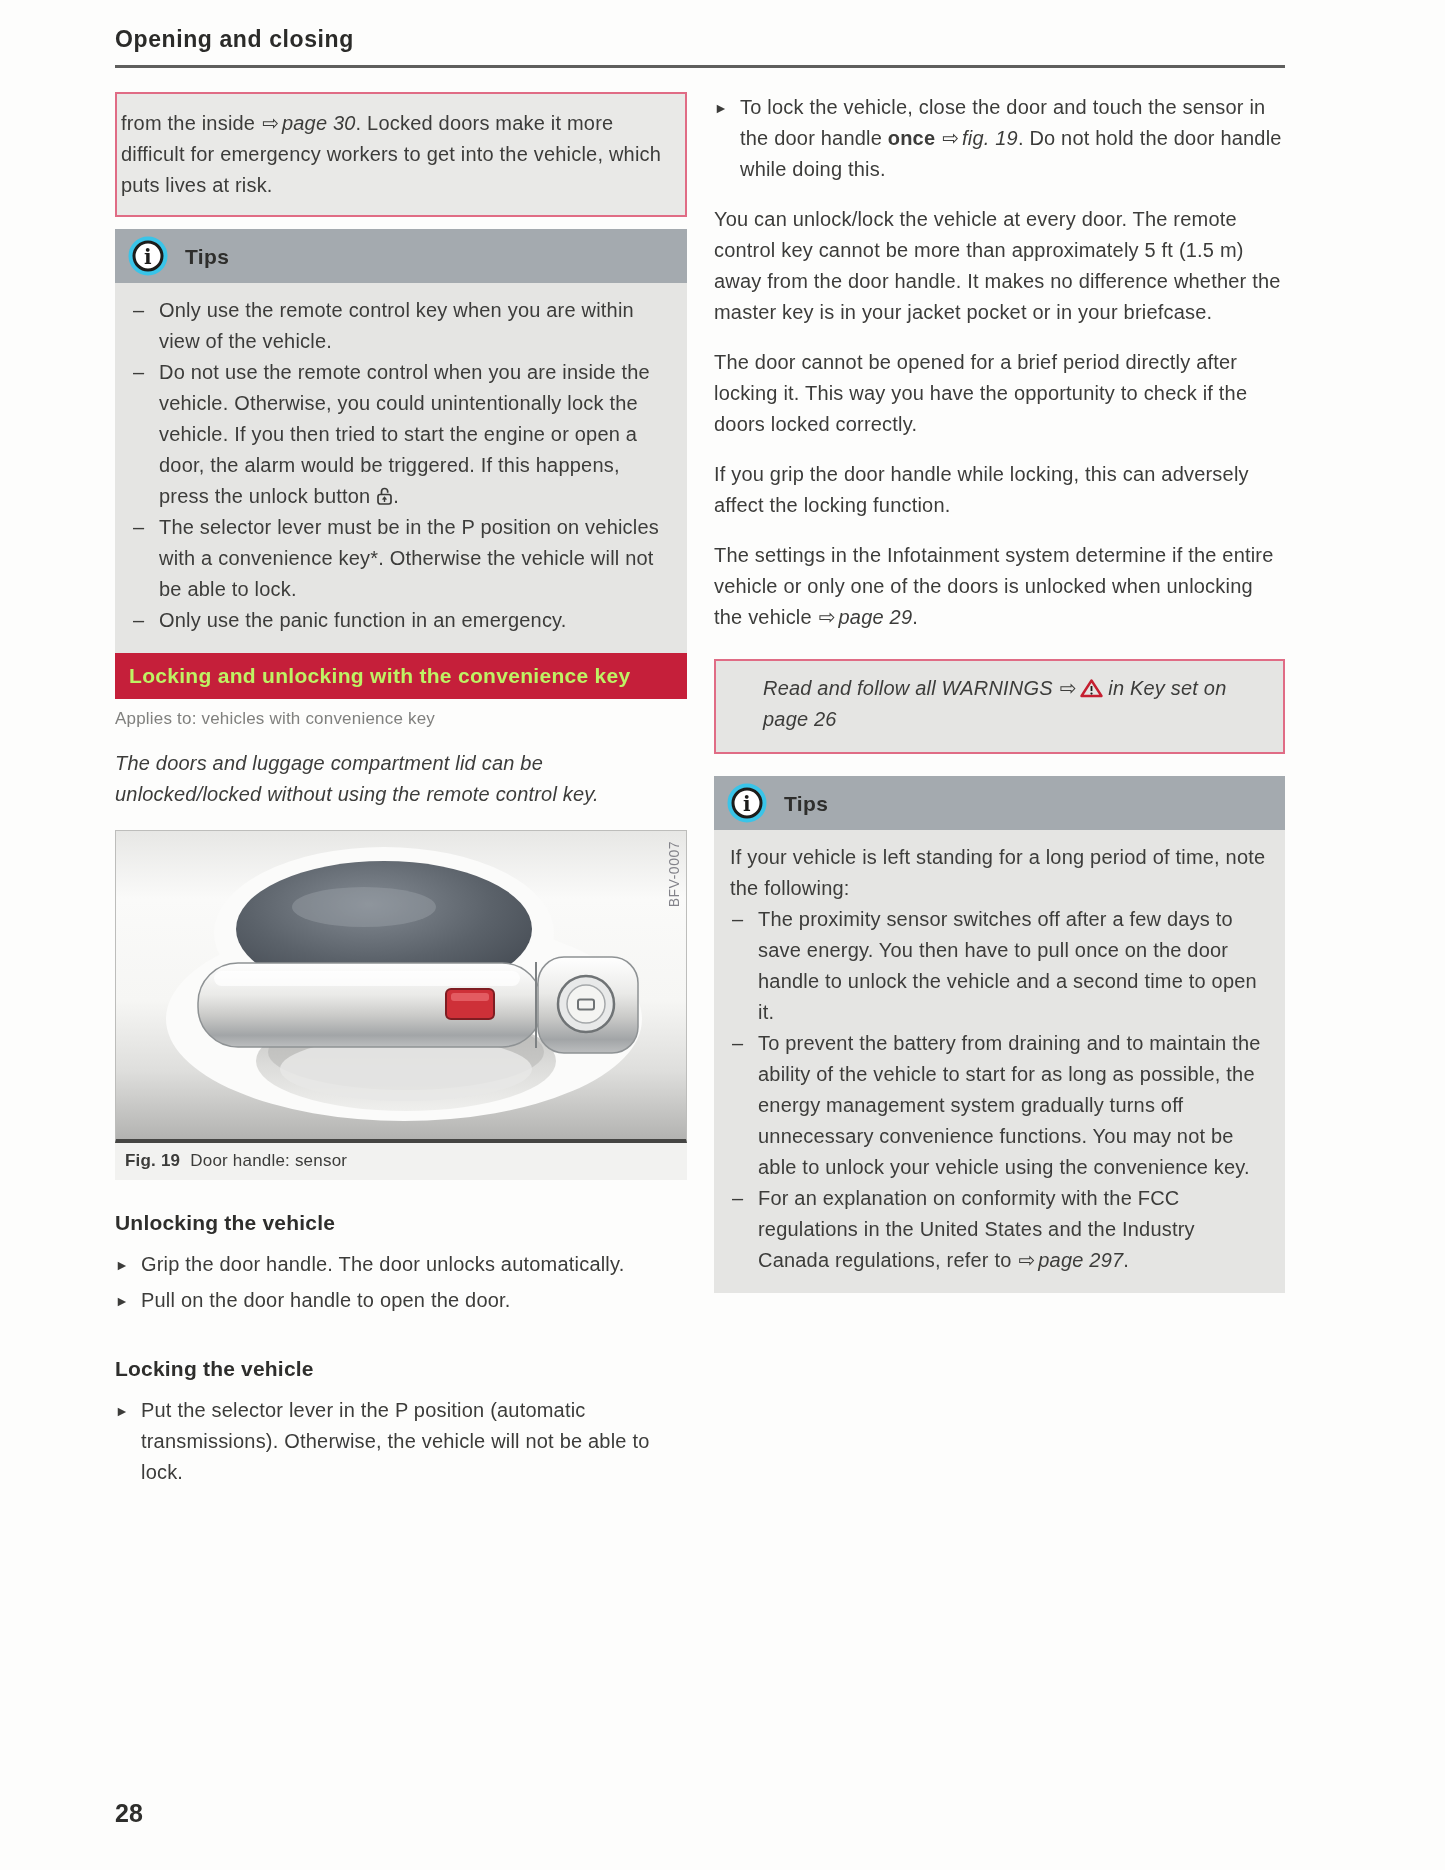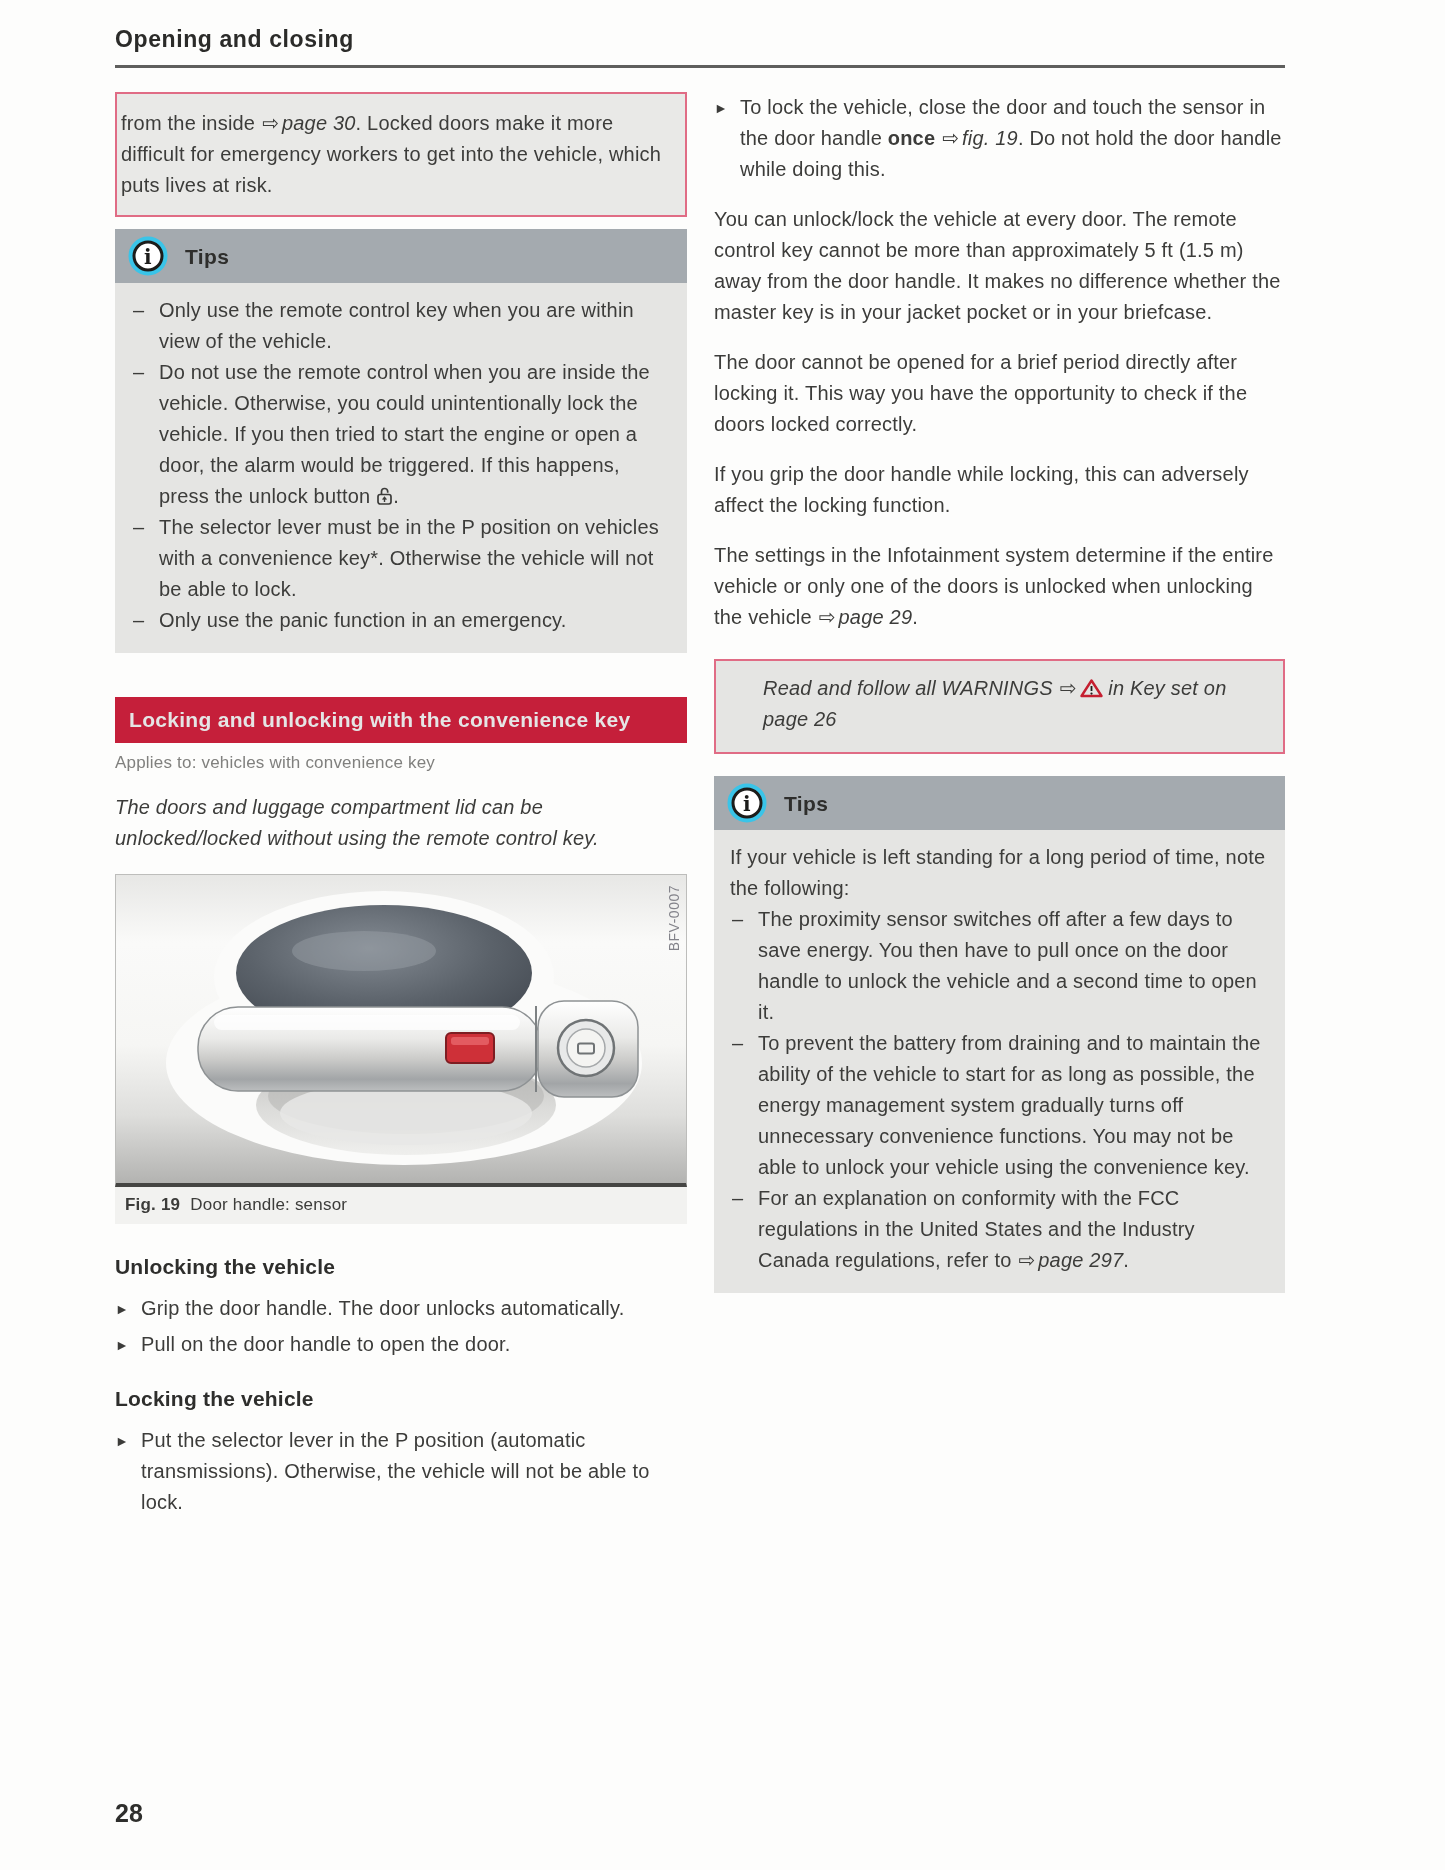--- a/index.html
+++ b/index.html
@@ -20,21 +20,21 @@
   .panel{margin-top:12px;}
   .panel-hd{display:flex; align-items:center; gap:17px; background:#a4aaaf; padding:7px 13px;}
   .panel-hd .ttl{font-weight:bold; font-size:21px; color:#2e2e2c; letter-spacing:0.4px;}
   .panel-bd{background:#e5e5e3; padding:12px 16px 17px 16px;}
   .warnpanel{border:2px solid #e06c85;}
   .warnpanel .panel-bd{font-style:italic;padding-left:47px;}
 
   .ditem{position:relative; padding-left:28px;}
   .ditem .dm{position:absolute; left:2px; top:0;}
 
-  .banner{margin-top:44px; background:#c51f3a; color:#e5e5e5; font-weight:bold;
+  .banner{background:#c51f3a; color:#bef264; font-weight:bold;
           font-size:21px; line-height:28px; padding:9px 14px; letter-spacing:0.3px;}
   .applies{margin-top:9px; font-size:17px; line-height:22px; color:#80807e;}
   .intro{margin-top:18px; font-style:italic;}
 
   .figure{margin-top:20px;}
   .fig-img{position:relative; height:308px; border:1px solid #bdbdbb; border-bottom:4px solid #45454 3;
            border-bottom:4px solid #454543;
            background:linear-gradient(180deg,#e7e7e5 0%,#fafaf9 22%,#f6f6f4 55%,#dededc 78%,#b3b3b1 100%);}
   .figcode{position:absolute; right:5px; top:10px; writing-mode:vertical-rl; transform:rotate(180deg);
            font-size:14px; letter-spacing:0.5px; color:#83838a; line-height:14px;}
@@ -156,21 +156,21 @@
       <div class="bitem">
         <span class="bm">►</span>
         <span>Grip the door handle. The door unlocks automatically.</span>
       </div>
       <div class="bitem">
         <span class="bm">►</span>
         <span>Pull on the door handle to open the door.</span>
       </div>
     </div>
 
-    <div class="subhead" style="margin-top:26px;">Locking the vehicle</div>
+    <div class="subhead" style="margin-top:40px;">Locking the vehicle</div>
     <div class="blist">
       <div class="bitem">
         <span class="bm">►</span>
         <span>Put the selector lever in the P position (automatic transmissions). Otherwise, the vehicle will not be able to lock.</span>
       </div>
     </div>
 
   </div>
 
   <div class="colR">

